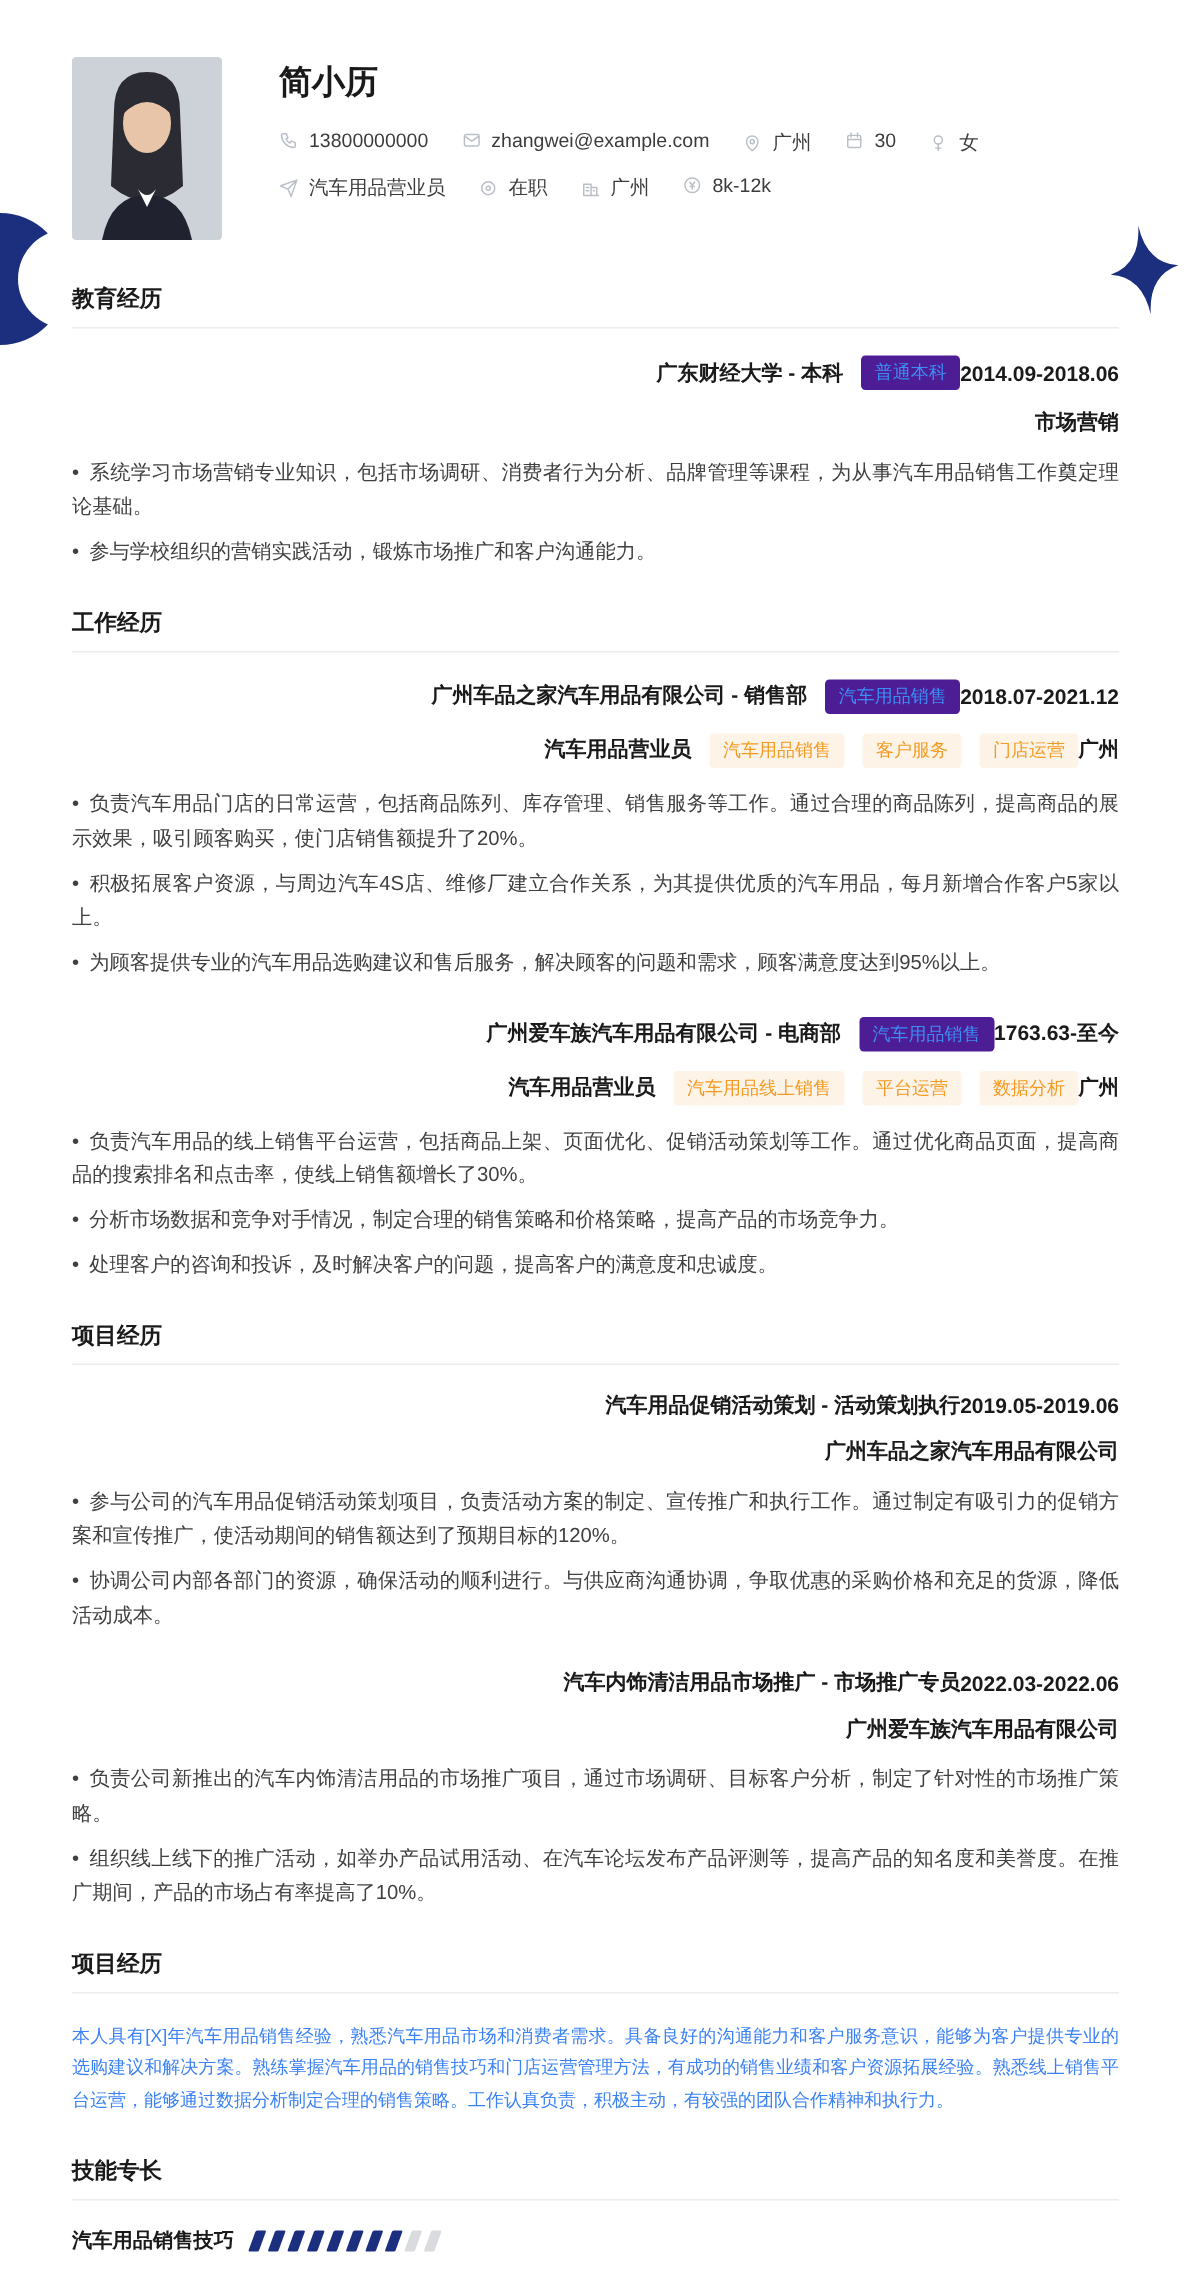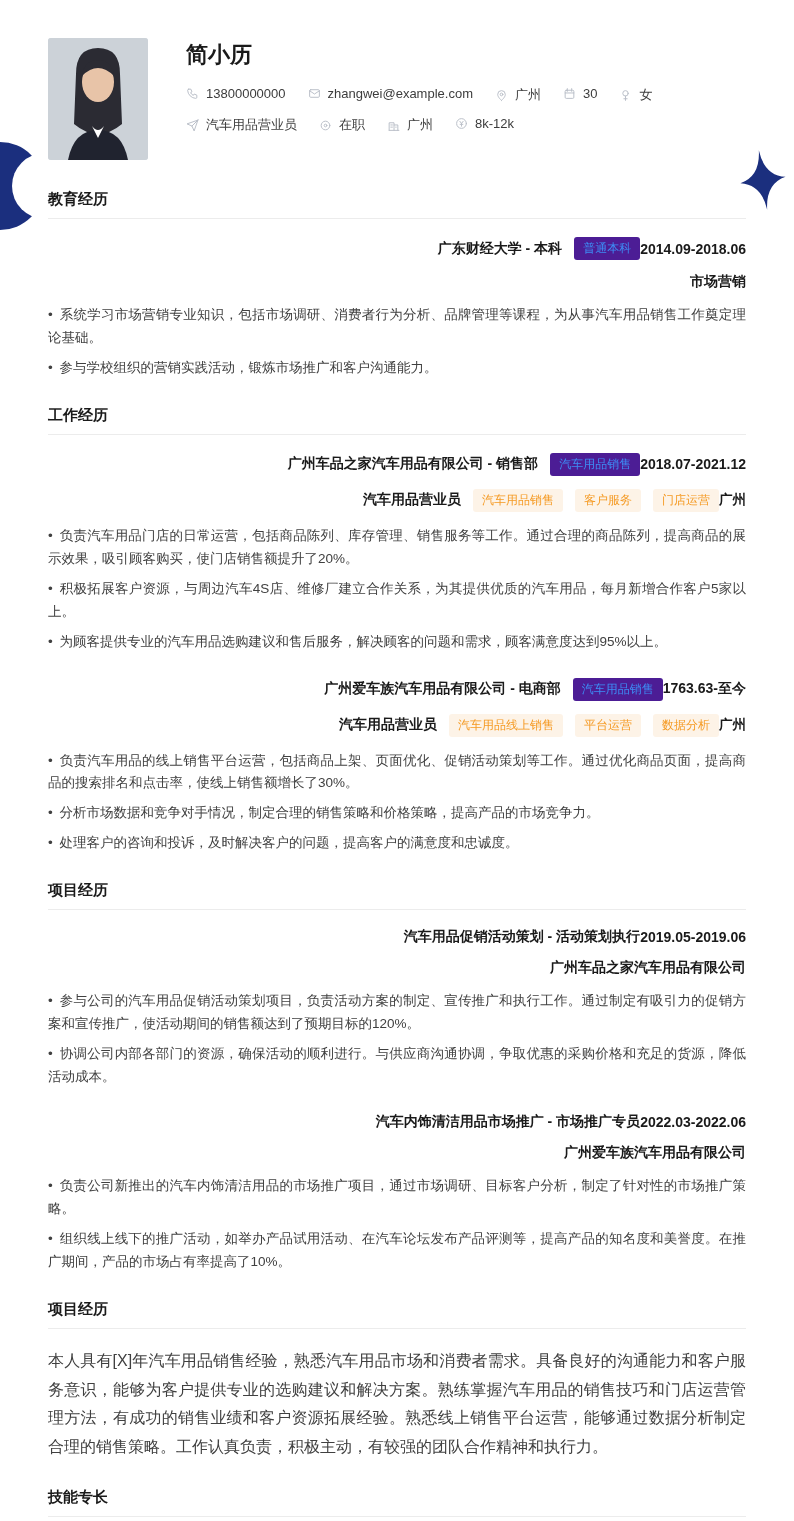--- a/index.html
+++ b/index.html
@@ -28,21 +28,21 @@
   .row { display:flex; justify-content:flex-end; align-items:center; margin-bottom:13px; }
   .row-left { display:flex; align-items:center; gap:12px; flex-wrap:wrap; }
   .entry-title { font-size:14px; font-weight:bold; color:#1a1a1a; }
   .entry-date { font-size:14px; font-weight:bold; color:#1a1a1a; white-space:nowrap; }
   .entry-loc { font-size:13.5px; color:#1a1a1a; font-weight:bold; }
   .tag-blue { font-size:12px; color:#3d8df5; background:#4c1d95; padding:3px 9px; border-radius:3px; }
   .tag-orange { font-size:12px; color:#f59a23; background:#fdf3e7; padding:3px 9px; border-radius:3px; }
   .bullets { list-style:none; }
   .bullets li { font-size:13.5px; line-height:1.7; color:#404040; margin-bottom:7px; text-align:justify; }
   .bullets li::before { content:"•\2002"; color:#404040; }
-  .para { font-size:16px; line-height:1.8; color:#404040; text-align:justify; }
+  .para { font-size:12px; line-height:1.8; color:#3b82f6; text-align:justify; }
 
   
   .skill-row { display:flex; align-items:center; margin-bottom:19px; }
   .skill-label { font-size:13.5px; font-weight:bold; color:#1a1a1a; margin-right:12px; }
   .skill-bar { display:flex; gap:6px; }
   .seg { width:7px; height:14px; background:#d9dbde; transform:skewX(-20deg); border-radius:1px; }
   .seg-filled { background:#1b2f7e; }
 
   
   .deco { position:absolute; z-index:1; pointer-events:none; }

